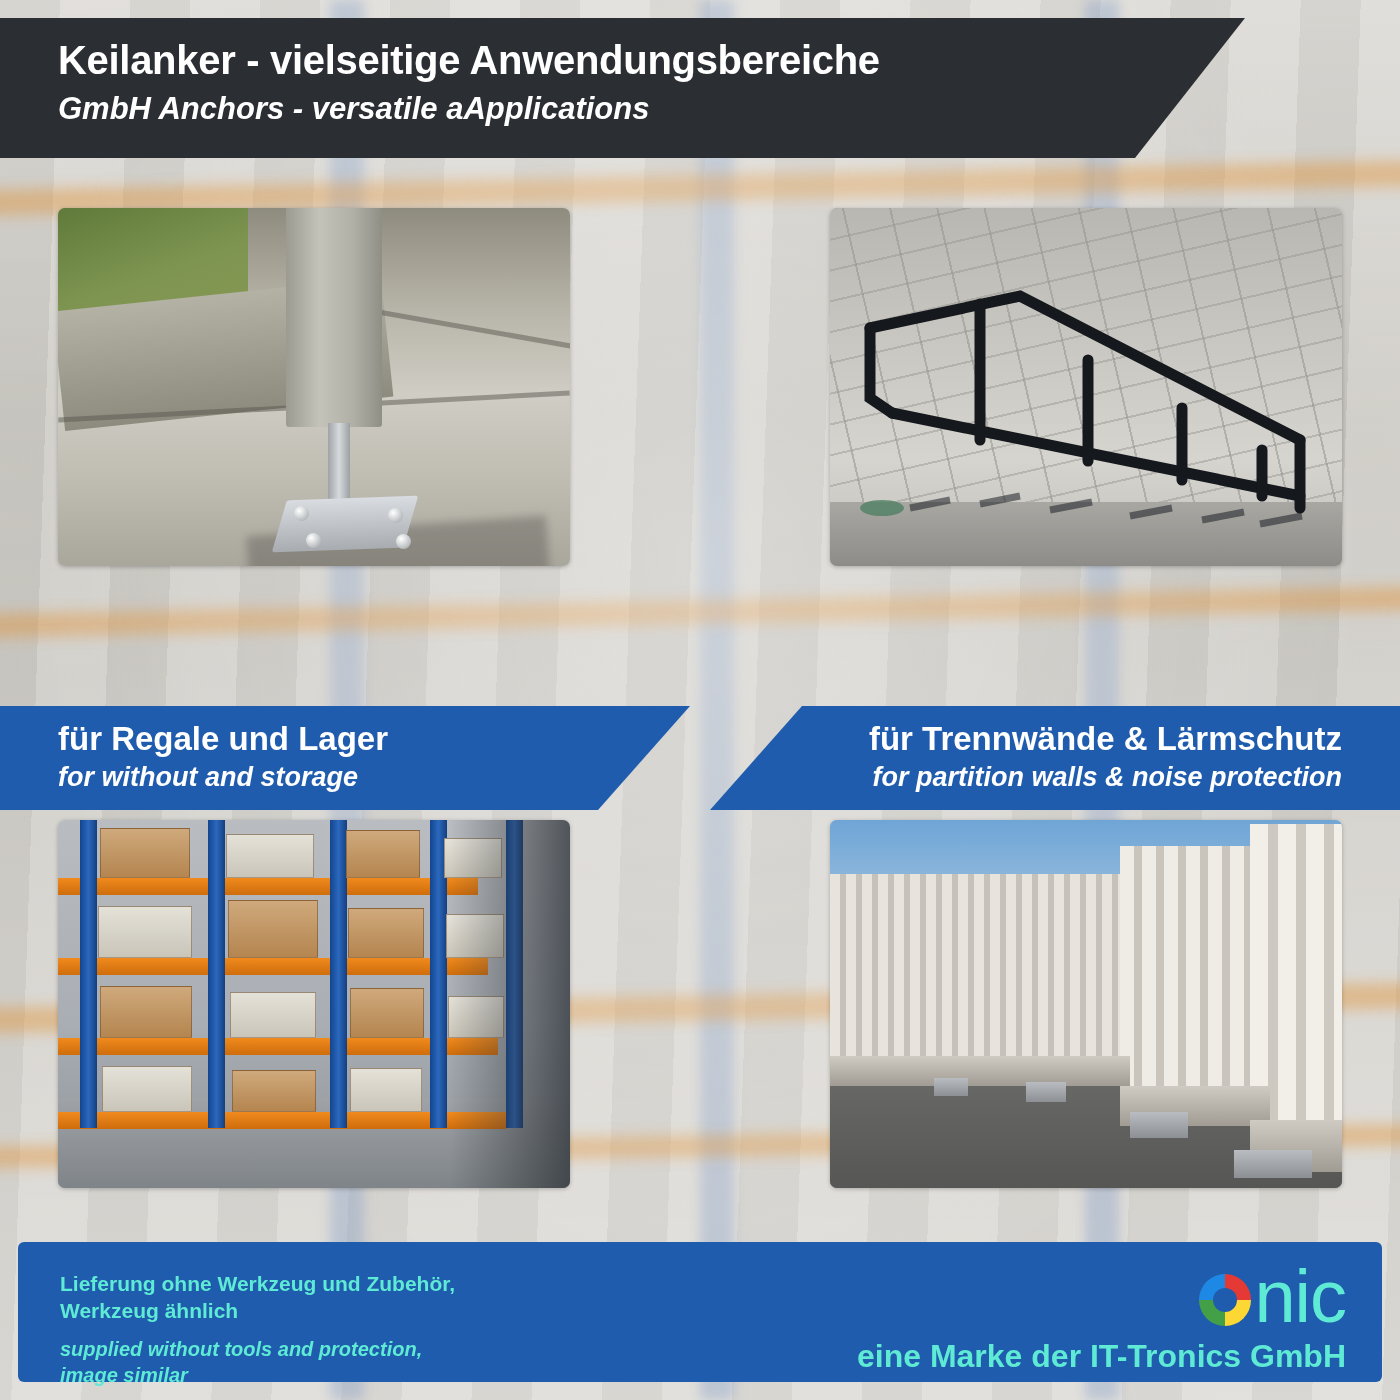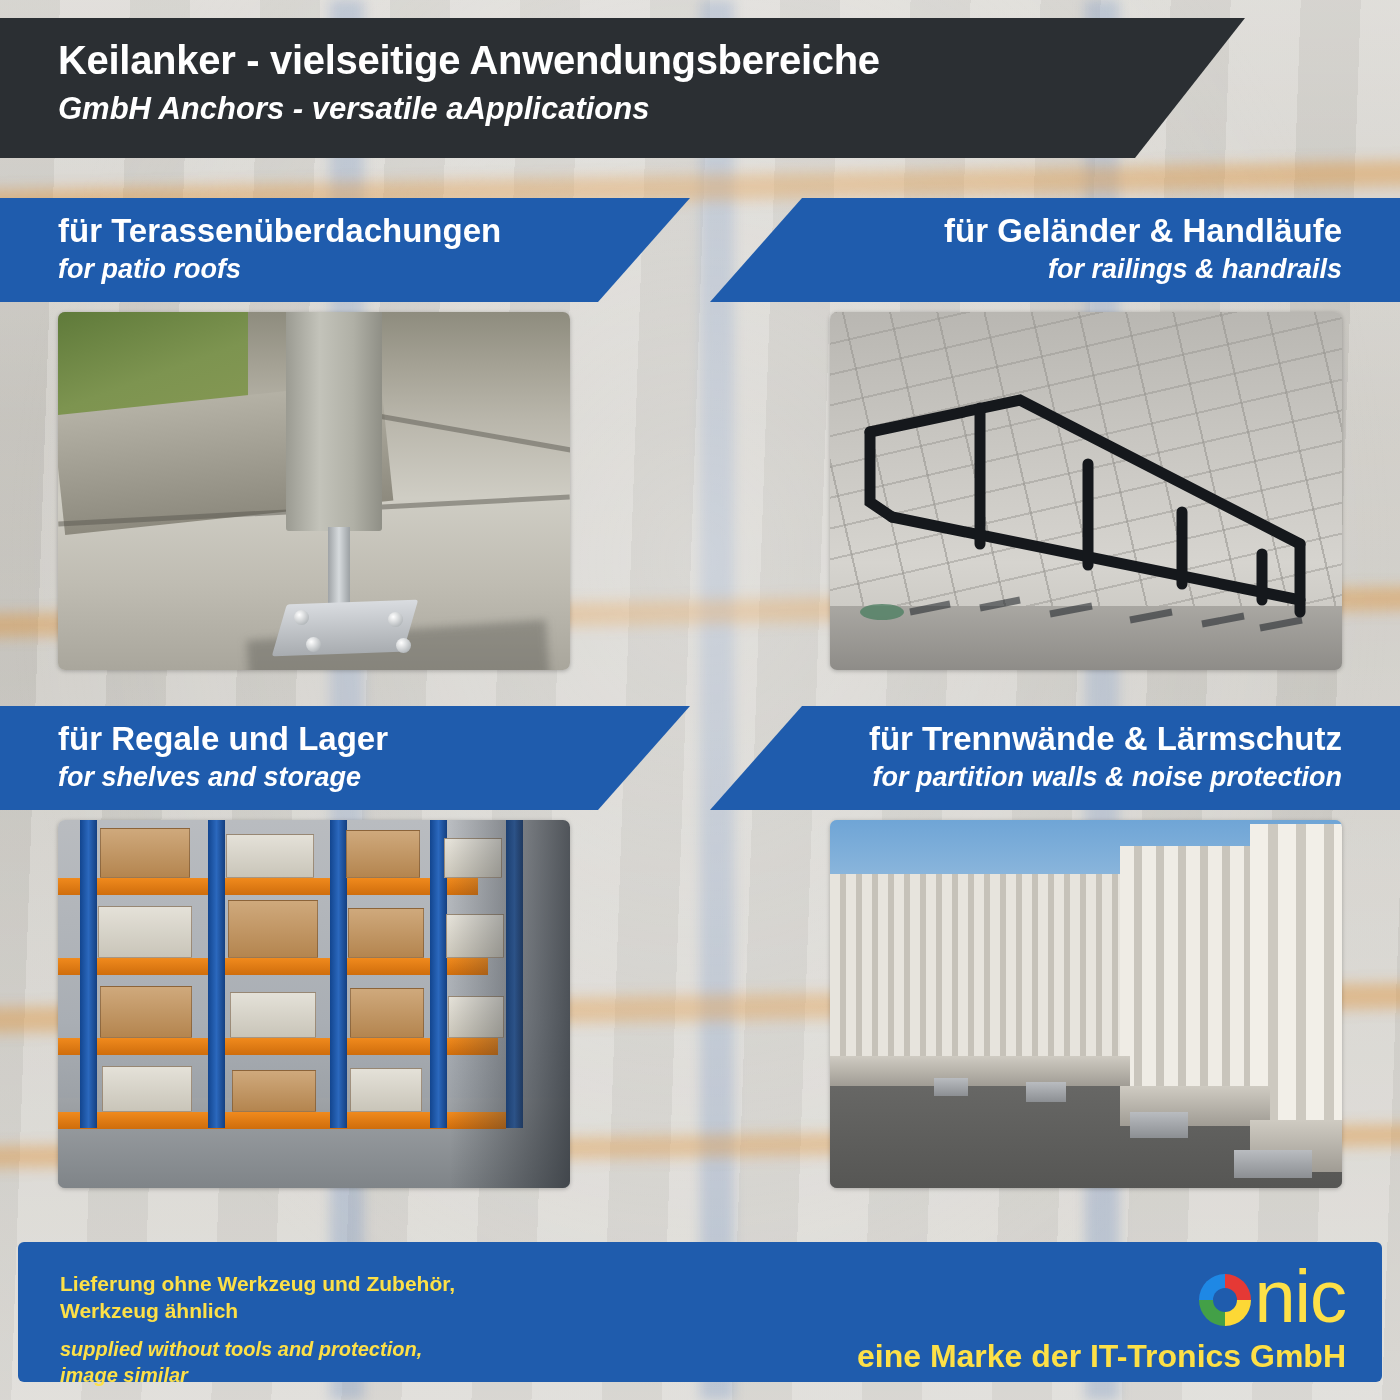--- a/index.html
+++ b/index.html
@@ -265,21 +265,21 @@
   }
 
   
   .footer {
     position: absolute;
     left: 18px; top: 1242px;
     width: 1364px;
     height: 140px;
     background: #1f5cad;
     border-radius: 6px;
-    color: #fde047;
+    color: #5eead4;
     box-sizing: border-box;
     padding: 20px 30px 0 42px;
     display: flex;
     justify-content: space-between;
     align-items: flex-start;
   }
   .footer .notes { padding-top: 8px; }
   .footer .notes .de {
     font-size: 21px;
     font-weight: 700;
@@ -344,45 +344,37 @@
 </div>
 
 <div class="header">
   <h1>Keilanker - vielseitige Anwendungsbereiche</h1>
   <h2>GmbH Anchors - versatile aApplications</h2>
 </div>
 
 <div class="grid">
 
   <div class="card c1">
-    <div class="label left">
-      <div class="de">für Terassenüberdachungen</div>
-      <div class="en">for patio roofs</div>
-    </div>
     <div class="photo p-patio">
       <div class="grass"></div>
       <div class="curb"></div>
       <div class="slabline sl1"></div>
       <div class="slabline sl2"></div>
       <div class="shadow"></div>
       <div class="post"></div>
       <div class="stem"></div>
       <div class="plate"></div>
       <div class="bolt b1"></div>
       <div class="bolt b2"></div>
       <div class="bolt b3"></div>
       <div class="bolt b4"></div>
     </div>
   </div>
 
   <div class="card c2">
-    <div class="label right">
-      <div class="de">für Geländer &amp; Handläufe</div>
-      <div class="en">for railings &amp; handrails</div>
-    </div>
     <div class="photo p-rail">
       <div class="pav"></div>
       <div class="asphalt"></div>
       <svg viewBox="0 0 512 358">
         <g stroke="#15181c" stroke-width="11" fill="none" stroke-linecap="round">
           <path d="M40 120 L190 88 L470 232"></path>
           <path d="M40 120 L40 190 L62 205"></path>
           <path d="M62 205 L470 288"></path>
           <path d="M470 232 L470 300"></path>
           <path d="M150 96 L150 232"></path>
@@ -399,21 +391,21 @@
           <path d="M430 316 L472 308"></path>
         </g>
         <ellipse cx="52" cy="300" rx="22" ry="8" fill="#4f7f63" opacity="0.8"></ellipse>
       </svg>
     </div>
   </div>
 
   <div class="card c3">
     <div class="label left">
       <div class="de">für Regale und Lager</div>
-      <div class="en">for shelves and storage</div>
+      <div class="en">for without and storage</div>
     </div>
     <div class="photo p-shelf">
       <div class="floor"></div>
 
       <div class="beam" style="top:58px;  width:420px;"></div>
       <div class="beam" style="top:138px; width:430px;"></div>
       <div class="beam" style="top:218px; width:440px;"></div>
       <div class="beam" style="top:292px; width:448px;"></div>
 
       <div class="upr" style="left:22px;"></div>

